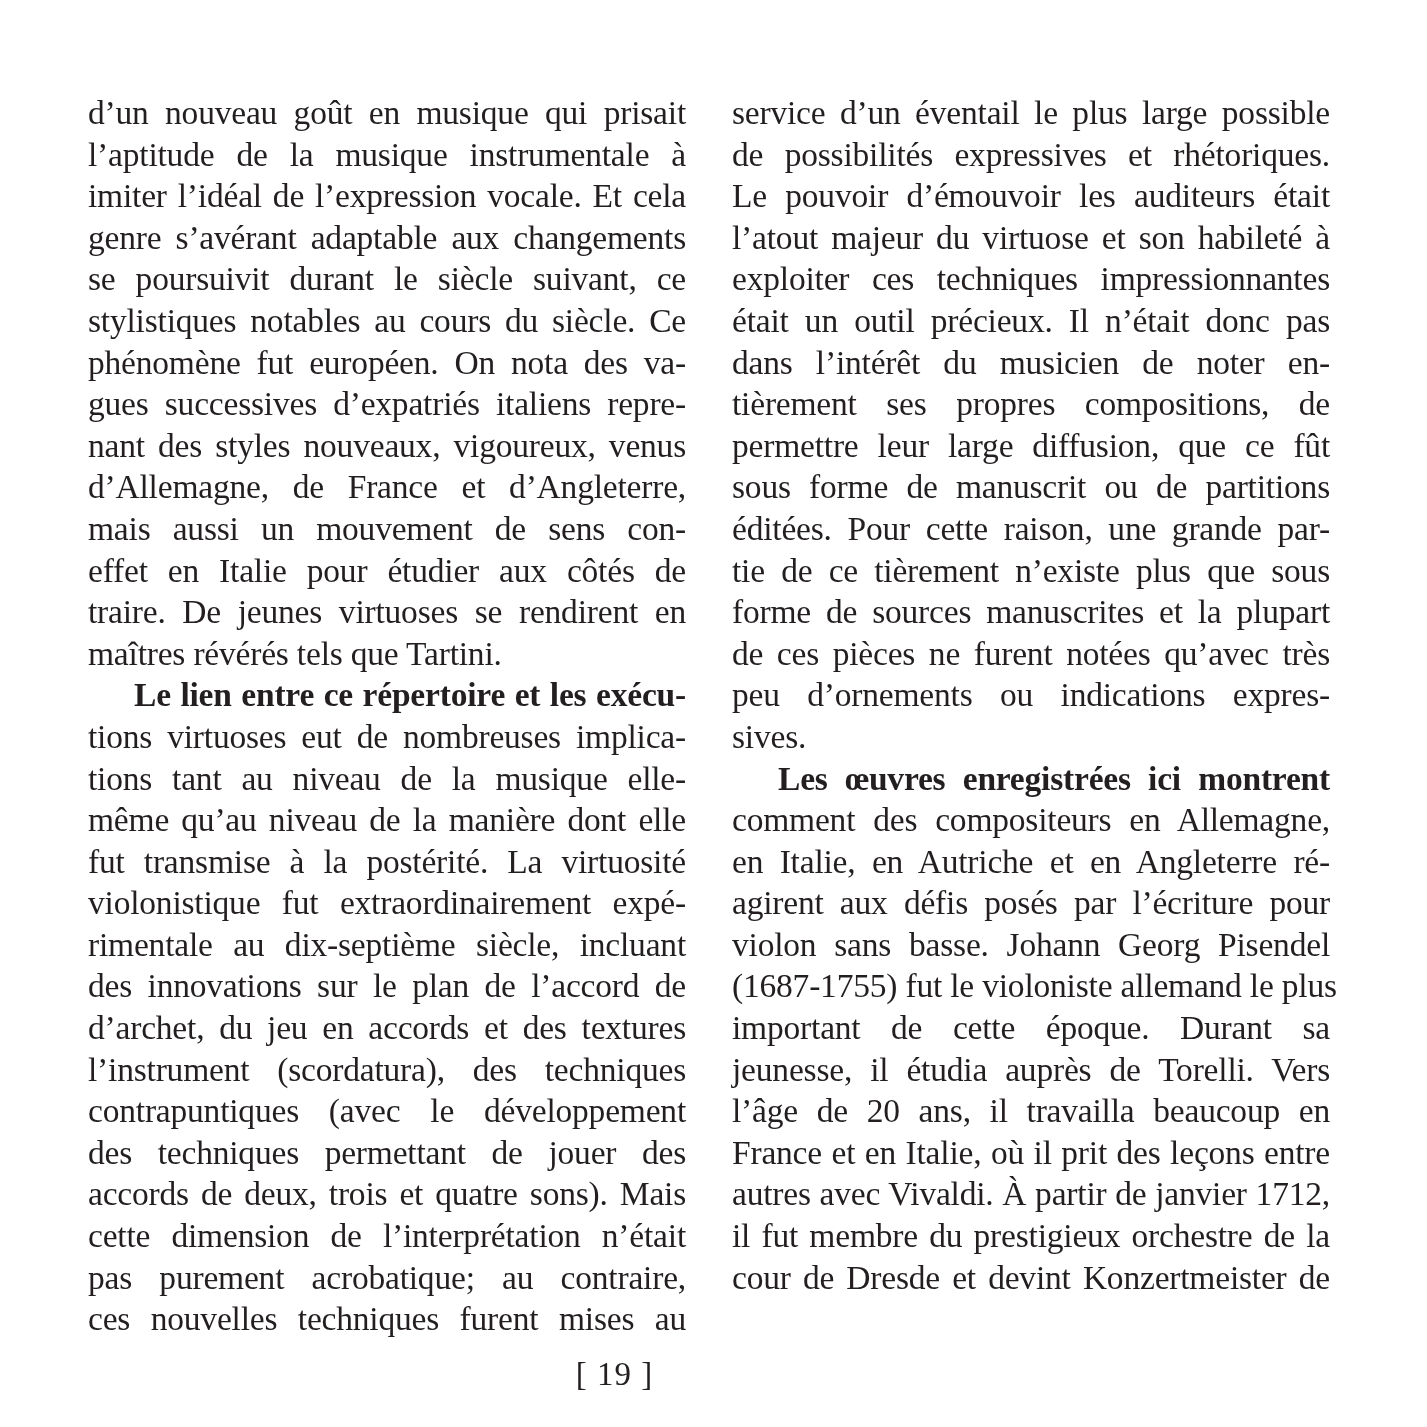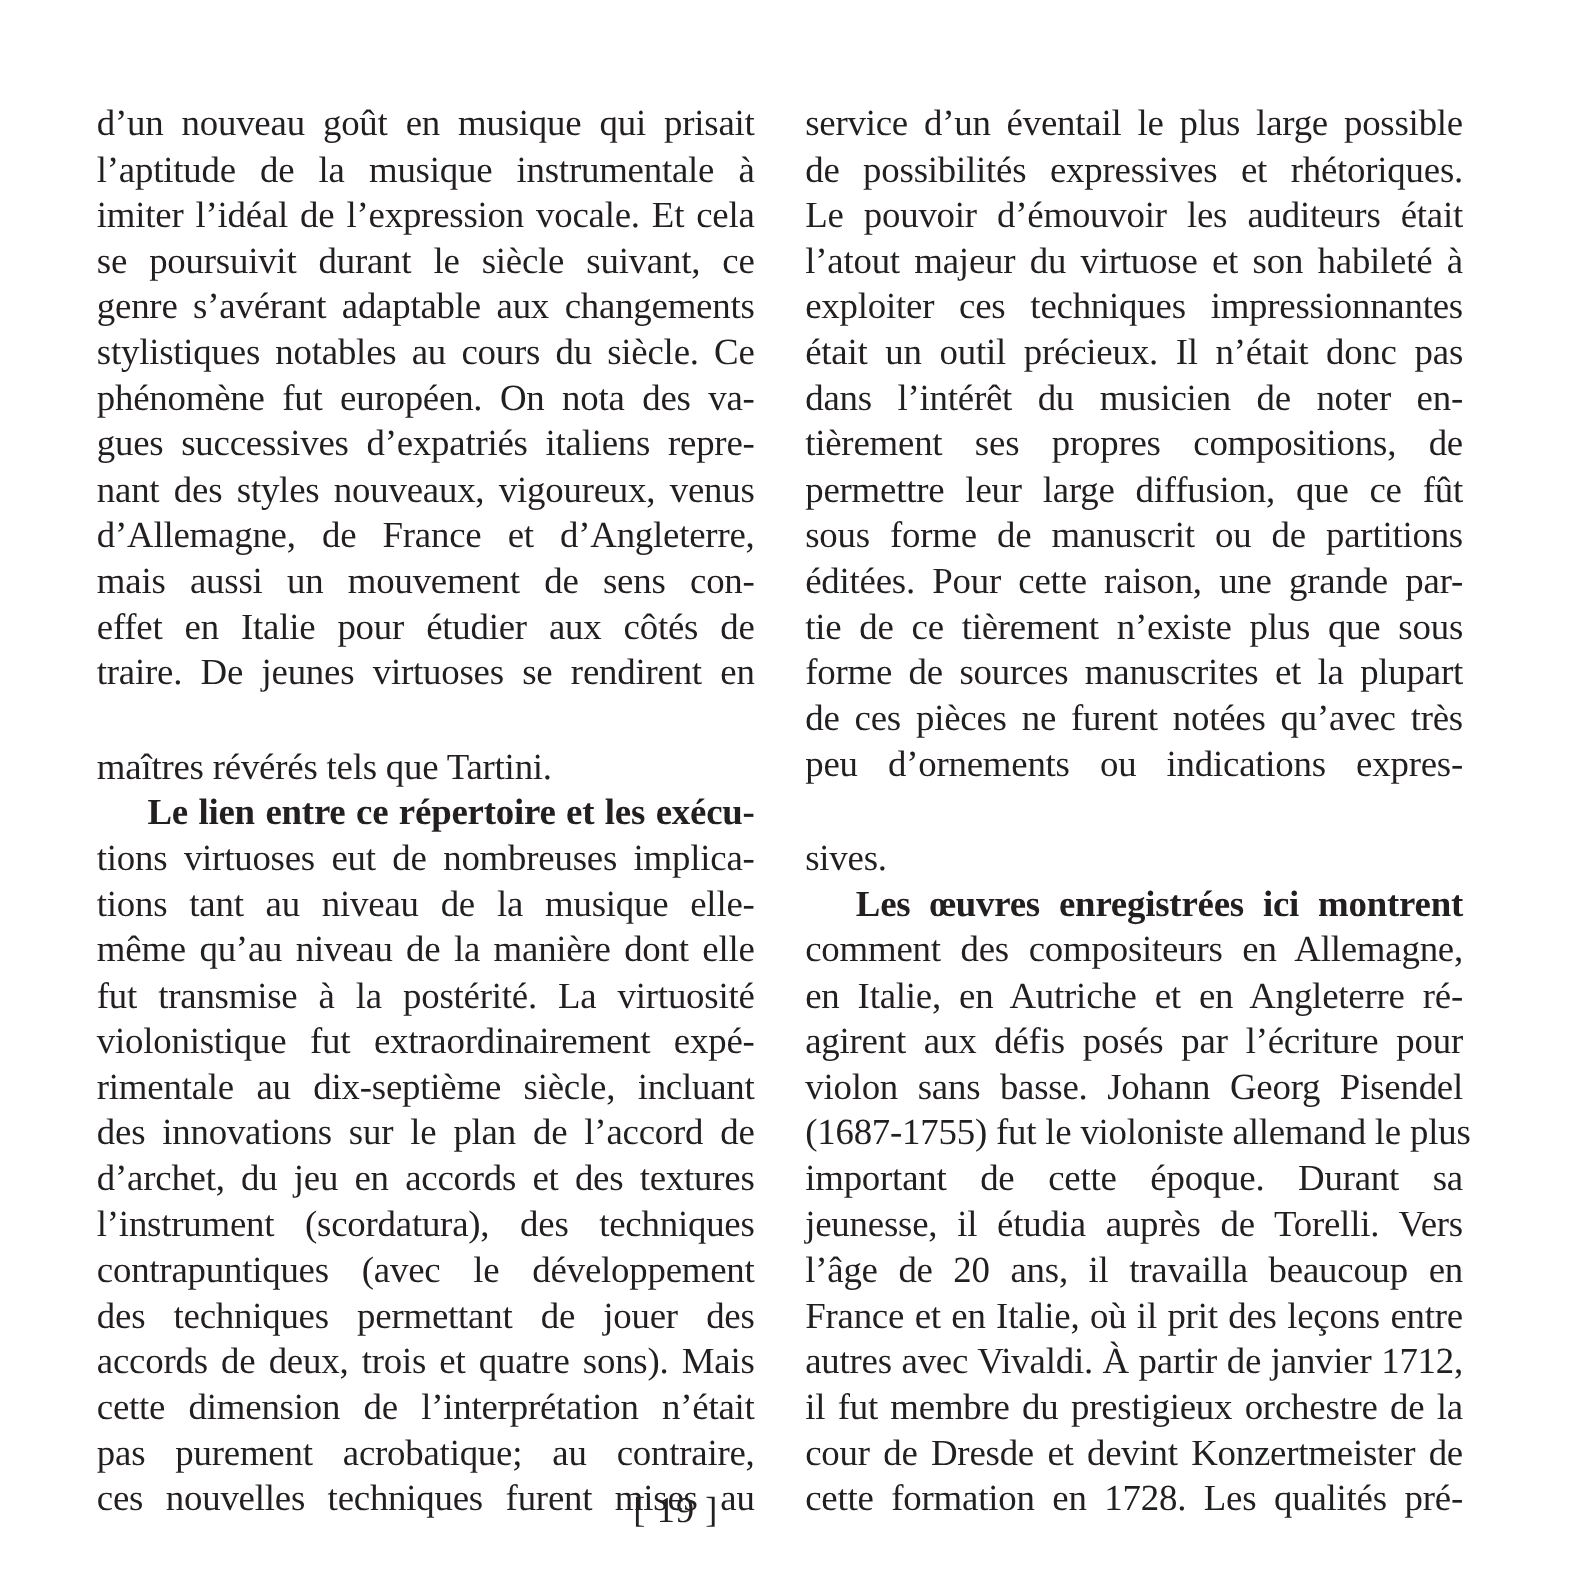--- a/index.html
+++ b/index.html
@@ -33,21 +33,20 @@
       height: 41.6px;
       line-height: 41.6px;
       font-size: 33.5px;
       white-space: nowrap;
       text-align: justify;
       text-align-last: justify;
       letter-spacing: -0.2px;
     }
     .line.last {
       text-align-last: left;
-      margin-top: 44px;
     }
     .line.indent {
       padding-left: 46px;
       font-weight: bold;
     }
     .folio {
       position: absolute;
       top: 1338px;
       left: 0;
       width: 1229px;
@@ -60,22 +59,22 @@
 </head>
 <body>
 
 <div class="page">
 
   <div class="column col-left">
     <div>
       <span class="line">d’un nouveau goût en musique qui prisait</span>
       <span class="line">l’aptitude de la musique instrumentale à</span>
       <span class="line">imiter l’idéal de l’expression vocale. Et cela</span>
+      <span class="line">genre s’avérant adaptable aux changements</span>
       <span class="line">se poursuivit durant le siècle suivant, ce</span>
-      <span class="line">genre s’avérant adaptable aux changements</span>
       <span class="line">stylistiques notables au cours du siècle. Ce</span>
       <span class="line">phénomène fut européen. On nota des va-</span>
       <span class="line">gues successives d’expatriés italiens repre-</span>
       <span class="line">nant des styles nouveaux, vigoureux, venus</span>
       <span class="line">d’Allemagne, de France et d’Angleterre,</span>
       <span class="line">mais aussi un mouvement de sens con-</span>
       <span class="line">effet en Italie pour étudier aux côtés de</span>
       <span class="line">traire. De jeunes virtuoses se rendirent en</span>
       <span class="line last">maîtres révérés tels que Tartini.</span>
     </div>
@@ -125,18 +124,17 @@
       <span class="line">agirent  aux défis posés par l’écriture pour</span>
       <span class="line">violon sans basse. Johann Georg Pisendel</span>
       <span class="line">(1687-1755) fut le violoniste allemand le plus</span>
       <span class="line">important de cette époque. Durant sa</span>
       <span class="line">jeunesse, il étudia auprès de Torelli. Vers</span>
       <span class="line">l’âge de 20 ans, il travailla beaucoup en</span>
       <span class="line">France et en Italie, où il prit des leçons entre</span>
       <span class="line">autres avec Vivaldi. À partir de janvier 1712,</span>
       <span class="line">il fut membre du prestigieux orchestre de la</span>
       <span class="line">cour de Dresde et devint Konzertmeister de</span>
-      <span class="line">cette formation en 1728. Les qualités pré-</span>
     </div>
   </div>
 
   <div class="folio">[ 19 ]</div>
 </div>
 
 </body></html>

